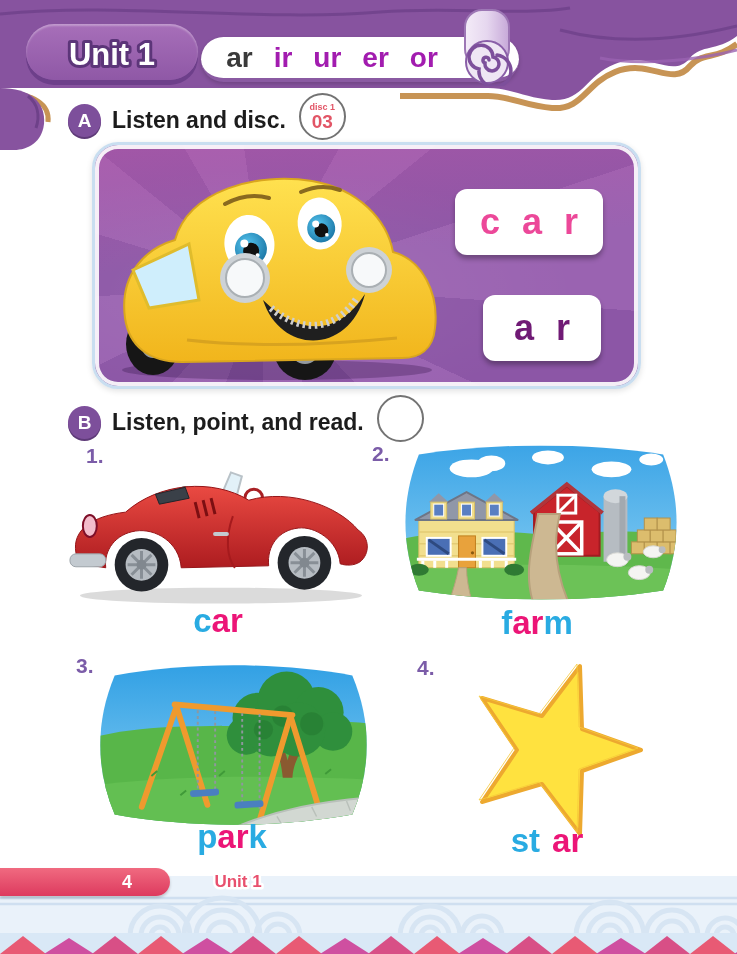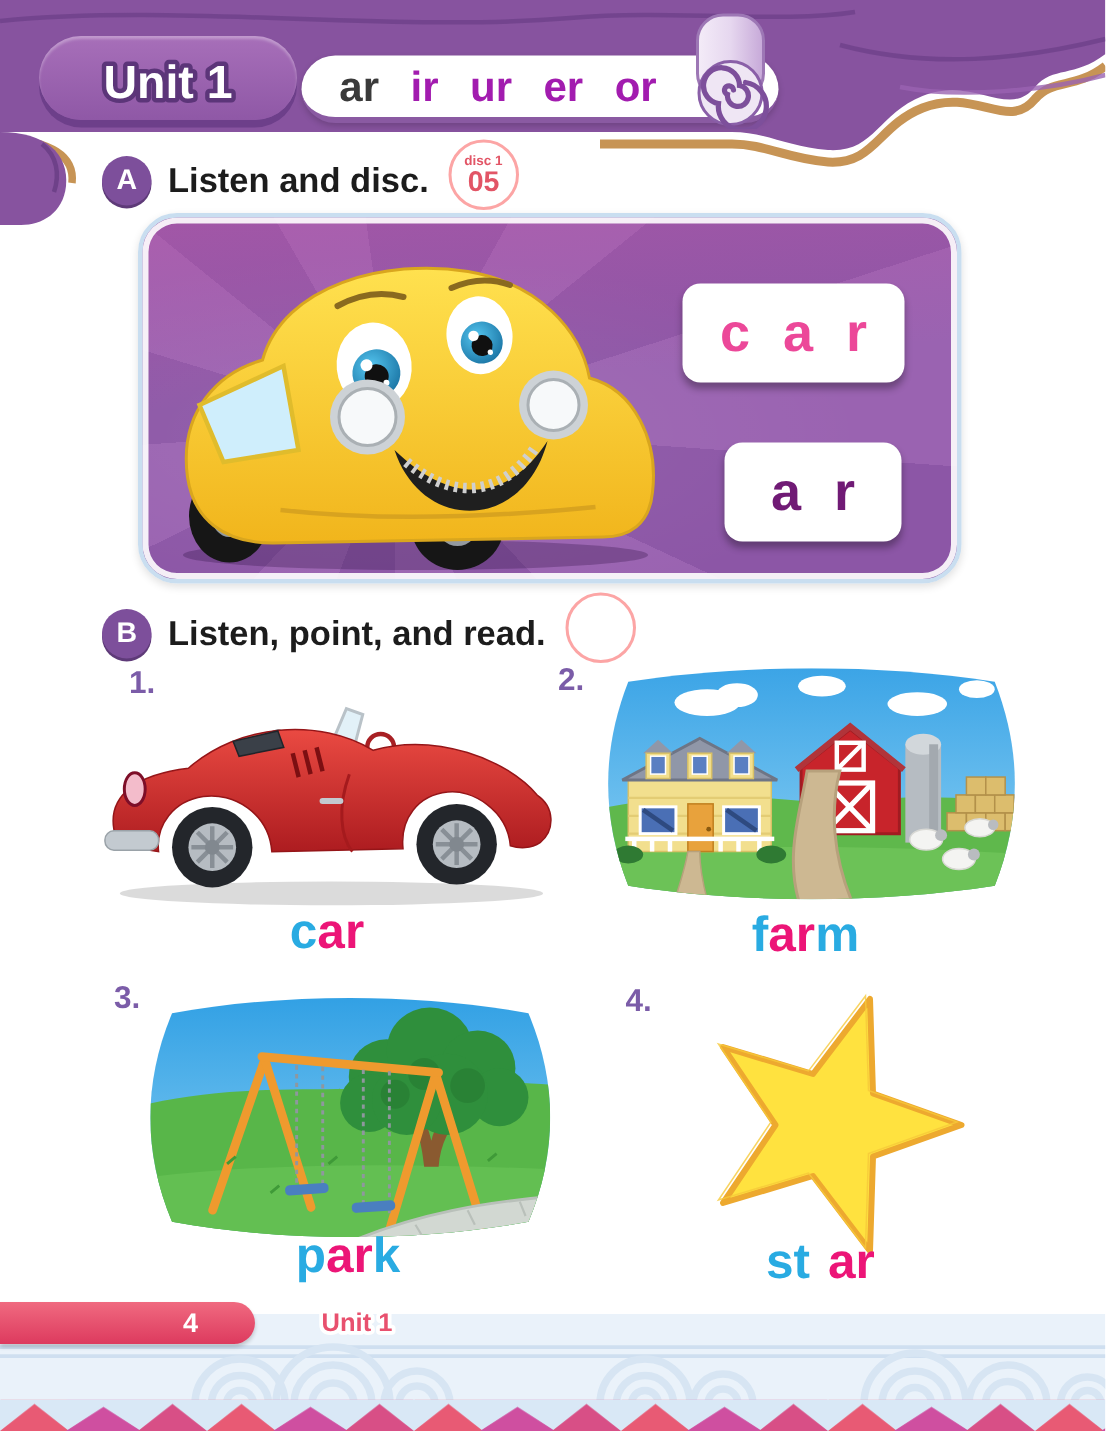--- a/index.html
+++ b/index.html
@@ -18,21 +18,21 @@
     gap:21px;font-size:28px;font-weight:bold;box-sizing:border-box;padding-right:56px;}
   .s-dark{color:#3a3a3a;} .s-purple{color:#a21caf;}
   #scroll-icon{position:absolute;left:452px;top:6px;z-index:4;}
 
   
   .sec-row{position:absolute;display:flex;align-items:center;gap:11px;z-index:2;}
   .sec-circle{width:33px;height:33px;border-radius:50%;background:#7d4f9b;color:#fff;
     font-weight:bold;font-size:19px;display:flex;align-items:center;justify-content:center;
     box-shadow:0 2px 0 #5e3a78;}
   .sec-text{font-size:23px;font-weight:bold;color:#1c1c1c;}
-  .disc{width:47px;height:47px;border-radius:50%;background:#fff;border:2px solid #fca5a5;
+  .disc{width:47px;height:47px;border-radius:50%;background:#fff;border:2px solid #737373;
     color:#e25566;display:flex;flex-direction:column;align-items:center;justify-content:center;
     margin-left:2px;margin-top:-8px;box-sizing:border-box;}
   .disc-small{font-size:9px;font-weight:bold;line-height:9px;}
   .disc-num{font-size:19px;font-weight:bold;line-height:19px;}
 
   
   #panel{position:absolute;left:92px;top:142px;width:549px;height:247px;z-index:1;
     border-radius:26px;border:3px solid #c9def0;box-sizing:border-box;
     box-shadow:inset 0 0 0 4px rgba(255,255,255,.9),0 2px 6px rgba(0,0,0,.12);
     background:
@@ -109,21 +109,21 @@
     <rect x="13" y="4" width="44" height="56" rx="17" fill="url(#rollG)" stroke="#9d77b5" stroke-width="2"></rect>
     <circle cx="35" cy="56" r="21" fill="#efe6f4" stroke="#8a5fa8" stroke-width="2"></circle>
     <path d="M37,54 a3,3 0 1,0 -4,3 a7,7 0 1,0 8,-6 a12,12 0 1,0 -14,12 a16,16 0 1,0 18,-14" fill="none" stroke="#7d4f9b" stroke-width="3.5" stroke-linecap="round"></path>
   </svg>
 
   <div class="sec-row" style="left:68px;top:101px;">
     <div class="sec-circle">A</div>
     <div class="sec-text">Listen and disc.</div>
     <div class="disc">
       <span class="disc-small">disc 1</span>
-      <span class="disc-num">05</span>
+      <span class="disc-num">03</span>
     </div>
   </div>
 
   <div id="panel">
     <svg id="yellow-car" width="352" height="238" viewBox="0 0 352 238">
       <defs>
         <linearGradient id="ycBody" x1="0" y1="0" x2="0" y2="1">
           <stop offset="0" stop-color="#ffe14f"></stop>
             <stop offset="1" stop-color="#f1b51c"></stop>
         </linearGradient>

